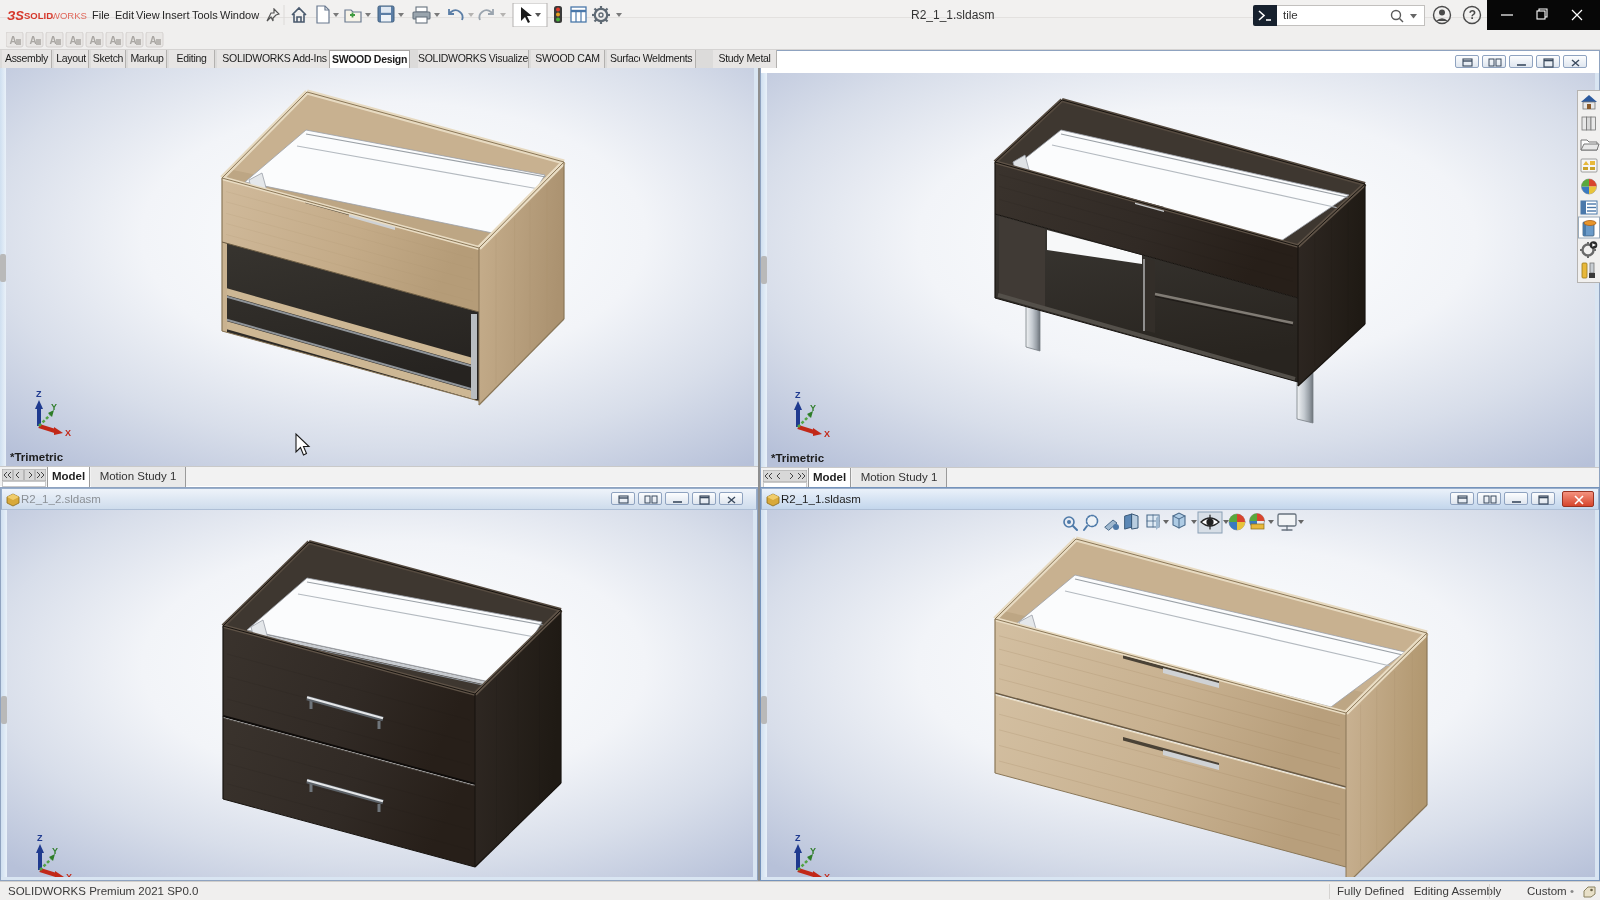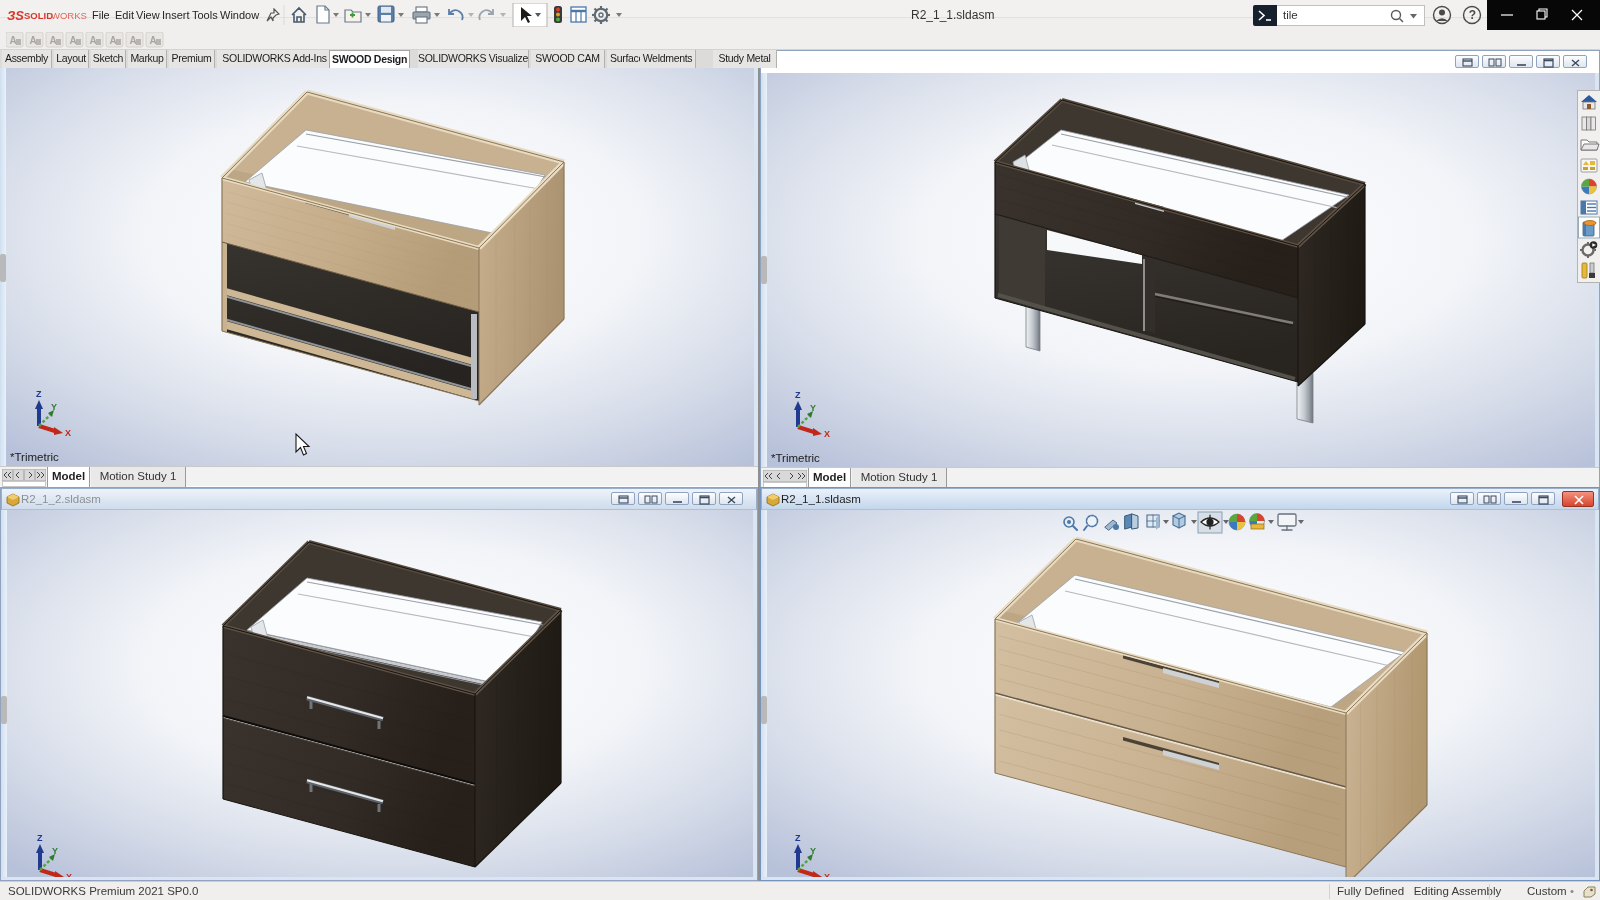--- a/index.html
+++ b/index.html
@@ -15,21 +15,21 @@
 .wtitle{position:absolute;left:0;top:0;right:0;height:22px;
  background:linear-gradient(#eef3fa,#cedcec);border:1px solid #98aecb;border-bottom:1px solid #aebfd6;
  font-size:11.5px;line-height:21px}
 .wtxt{position:absolute;left:19px;top:0;color:#8b9096}
 .wbtn{position:absolute;width:24px;height:13px;top:4px;background:linear-gradient(#fcfdfe,#dfe6ef);
  border:1px solid #8fa3c0;border-radius:2px}
 .wbtn svg{position:absolute;left:0;top:0}
 .redbtn{background:linear-gradient(#f4927f,#d6452c);border:1px solid #993322}
 .tabstrip{position:absolute;height:20px;background:#f2f2f2;border-top:1px solid #c9c9c9;font-size:11.5px}
 .mtab{position:absolute;top:0;height:20px;line-height:19px;text-align:center}
-.trimetric{position:absolute;font-weight:normal;font-size:11.5px;color:#1b1b1b}
+.trimetric{position:absolute;font-weight:bold;font-size:11.5px;color:#1b1b1b}
 .statustxt{position:absolute;top:3px;font-size:11.5px;color:#3a3a3a}
 </style></head><body>
 <div id="titlebar" class="abs">
     <svg class="abs" style="left:7px;top:7px" width="125" height="16" viewBox="0 0 125 16">
 <text x="0" y="13" font-family="Liberation Sans" font-size="13" font-weight="bold" font-style="italic" fill="#d6372a">ЗS</text>
 <text x="17" y="12" font-family="Liberation Sans" font-size="9.5" font-weight="bold" fill="#d6372a">SOLID</text>
 <text x="44" y="12" font-family="Liberation Sans" font-size="9.5" fill="#e0695c">WORKS</text>
     </svg>
     <div class="abs menu" style="left:92px">File</div>
     <div class="abs menu" style="left:115px">Edit</div>
@@ -135,21 +135,21 @@
       <rect x="140" y="0" width="17" height="15" rx="2" fill="#e9e7e5" stroke="#cfccc9" stroke-width="0.8"></rect>
       <text x="143.5" y="11.5" font-size="10" font-weight="bold" fill="#a9a6a2" font-family="Liberation Sans">A</text>
       <rect x="150" y="7" width="5" height="6" fill="#b8b5b1"></rect>
     </svg>
   </div>
 <div id="tabrow" class="abs">
     <div class="tab" style="left:2px;width:50px">Assembly</div>
     <div class="tab" style="left:54px;width:35px">Layout</div>
     <div class="tab" style="left:91px;width:35px">Sketch</div>
     <div class="tab" style="left:128px;width:39px">Markup</div>
-    <div class="tab" style="left:169px;width:46px">Premium</div>
+    <div class="tab" style="left:169px;width:46px">Editing</div>
     <div class="tab" style="left:217px;width:116px">SOLIDWORKS Add-Ins</div>
     <div class="tab active" style="left:329px;width:81px">SWOOD Design</div>
     <div class="tab" style="left:418px;width:111px">SOLIDWORKS Visualize</div>
     <div class="tab" style="left:531px;width:74px">SWOOD CAM</div>
     <div class="tab" style="left:607px;width:46px">Surfaces</div>
     <div class="tab" style="left:640px;width:56px">Weldments</div>
     <div class="tab" style="left:713px;width:64px">Study Metal</div>
   </div>
 <div class="abs" style="left:0;top:50px;width:1600px;height:831px;background:#8f8f8f">
     <div class="win" style="left:0;top:18px;width:758px;height:419px">

